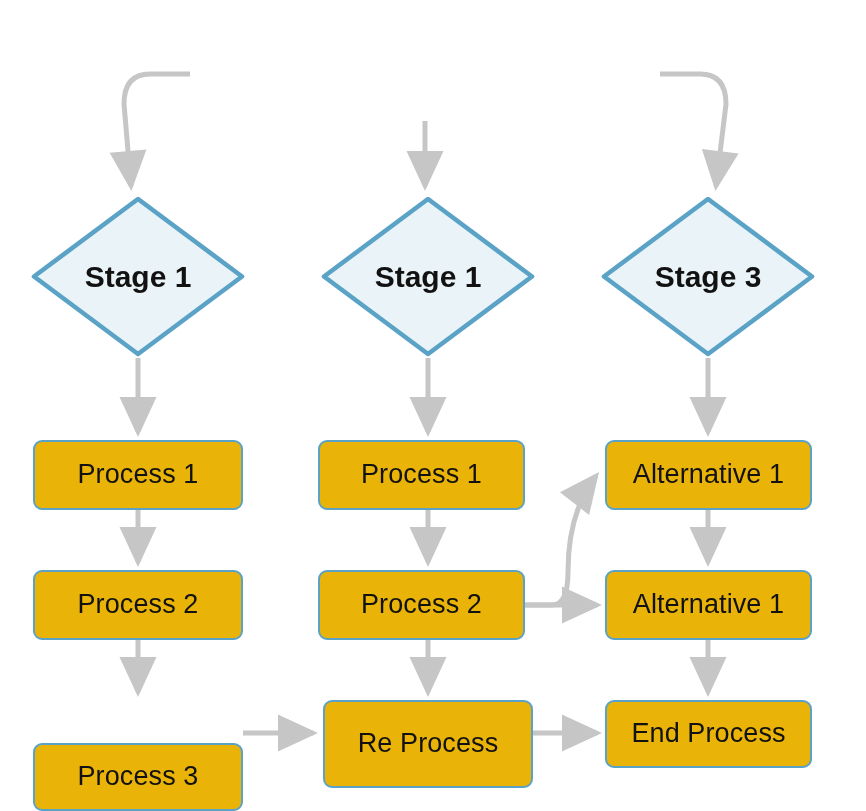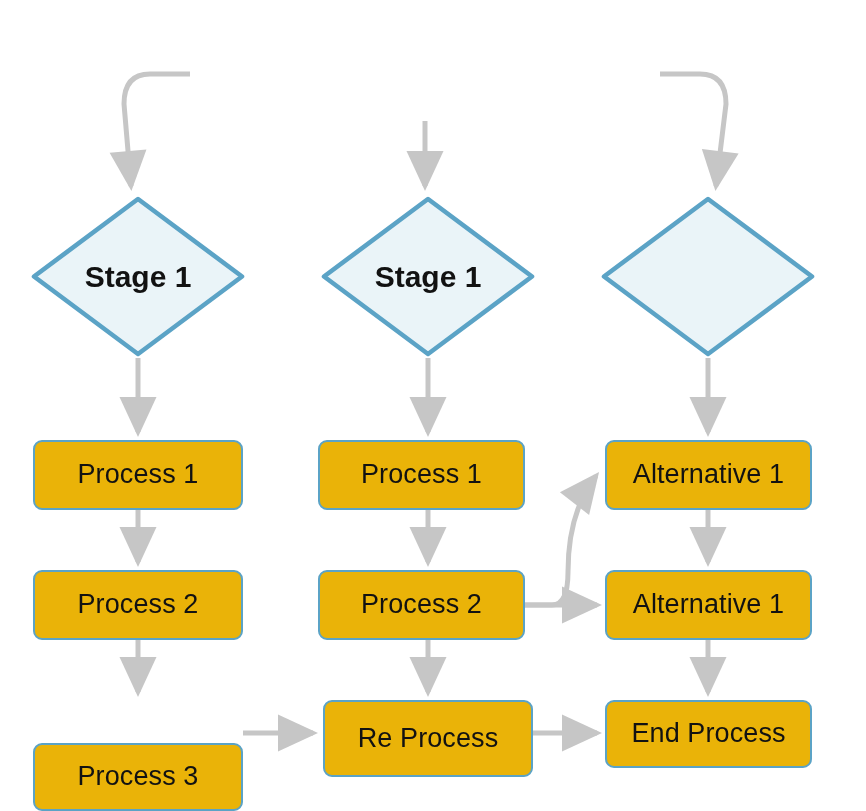--- a/index.html
+++ b/index.html
@@ -127,20 +127,21 @@
     <svg class="diamond-shape" viewBox="0 0 216 163" preserveAspectRatio="none">
       <path d="M108,4 L212,81.5 L108,159 L4,81.5 Z" fill="#eaf4f8" stroke="#5ba3c6" stroke-width="4.6" stroke-linejoin="round"></path>
     </svg>
     <span class="diamond-label">Stage 1</span>
   </div>
 
   <div class="node node-diamond" style="left:600px; top:195px; width:216px; height:163px;">
     <svg class="diamond-shape" viewBox="0 0 216 163" preserveAspectRatio="none">
       <path d="M108,4 L212,81.5 L108,159 L4,81.5 Z" fill="#eaf4f8" stroke="#5ba3c6" stroke-width="4.6" stroke-linejoin="round"></path>
     </svg>
+    <span class="diamond-label">Stage 3</span>
   </div>
 
   <div class="node node-box" style="left:33px; top:440px; width:210px; height:70px;">
     <span>Process 1</span>
   </div>
 
   <div class="node node-box" style="left:33px; top:570px; width:210px; height:70px;">
     <span>Process 2</span>
   </div>
 
@@ -149,21 +150,21 @@
   </div>
 
   <div class="node node-box" style="left:318px; top:440px; width:207px; height:70px;">
     <span>Process 1</span>
   </div>
 
   <div class="node node-box" style="left:318px; top:570px; width:207px; height:70px;">
     <span>Process 2</span>
   </div>
 
-  <div class="node node-box" style="left:323px; top:700px; width:210px; height:77px;">
+  <div class="node node-box" style="left:323px; top:700px; width:210px; height:88px;">
     <span>Re Process</span>
   </div>
 
   <div class="node node-box" style="left:605px; top:440px; width:207px; height:70px;">
     <span>Alternative 1</span>
   </div>
 
   <div class="node node-box" style="left:605px; top:570px; width:207px; height:70px;">
     <span>Alternative 1</span>
   </div>

